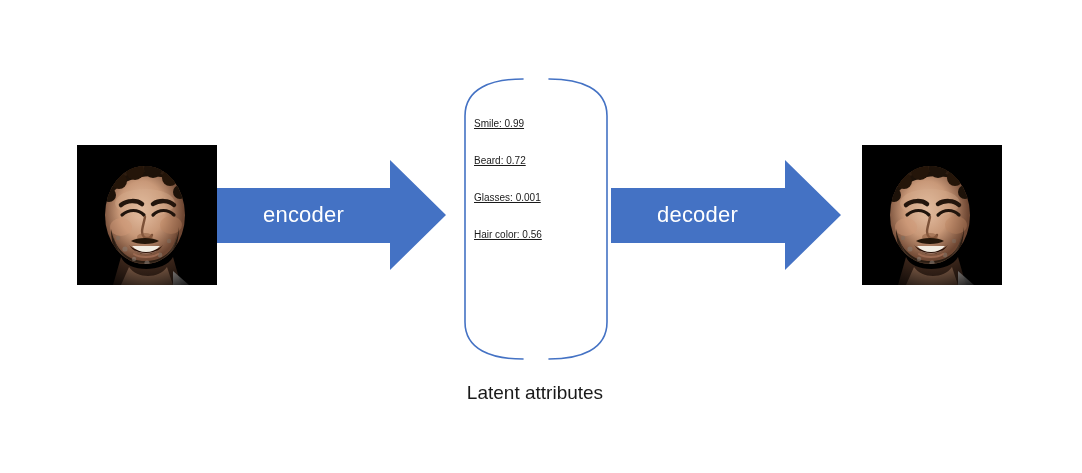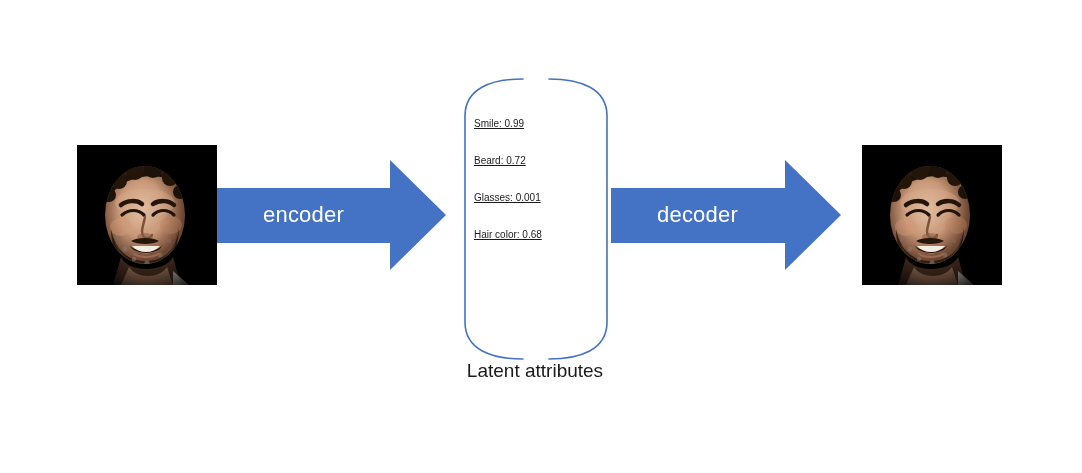--- a/index.html
+++ b/index.html
@@ -83,21 +83,21 @@
     display: flex;
     align-items: center;
     white-space: nowrap;
     text-decoration: underline;
   }
 
   
   #latent-caption {
     position: absolute;
     left: 0;
-    top: 360px;
+    top: 382px;
     width: 1082px;
     text-align: center;
     font-size: 19px;
     color: #1a1a1a;
   }
   #latent-caption span { position: relative; left: -6px; }
 </style>
 </head>
 <body>
 
@@ -193,21 +193,21 @@
       <path d="M63 5 C32 5 5 14 5 42 L5 248 C5 276 32 285 63 285" fill="none" stroke="#4472C4" stroke-width="1.6" stroke-linecap="round"></path>
 
       <path d="M89 5 C120 5 147 14 147 42 L147 248 C147 276 120 285 89 285" fill="none" stroke="#4472C4" stroke-width="1.6" stroke-linecap="round"></path>
     </svg>
   </div>
 
   <div id="latent-list">
     <div class="latent-item">Smile: 0.99</div>
     <div class="latent-item">Beard: 0.72</div>
     <div class="latent-item">Glasses: 0.001</div>
-    <div class="latent-item">Hair color: 0.68</div>
+    <div class="latent-item">Hair color: 0.56</div>
   </div>
 
   <div id="latent-caption">
     <span>Latent attributes</span>
   </div>
 
   <div class="block-arrow" id="arrow-decoder">
     <svg viewBox="0 0 230 110" xmlns="http://www.w3.org/2000/svg" preserveAspectRatio="none">
       <polygon points="0,28 174,28 174,0 230,55 174,110 174,83 0,83" fill="#4472C4"></polygon>
     </svg>

